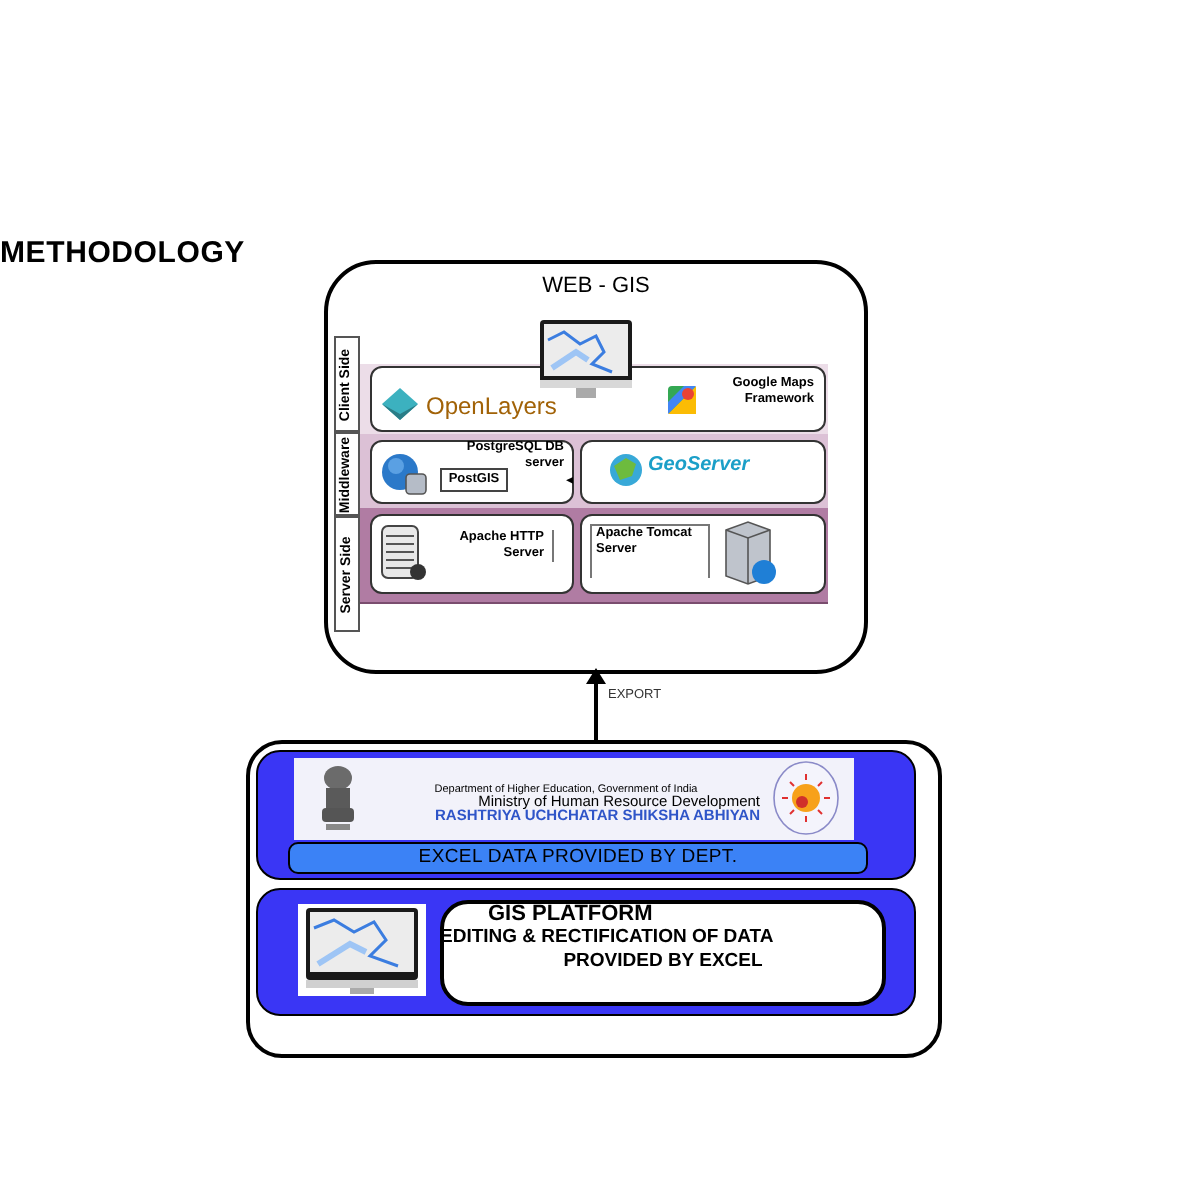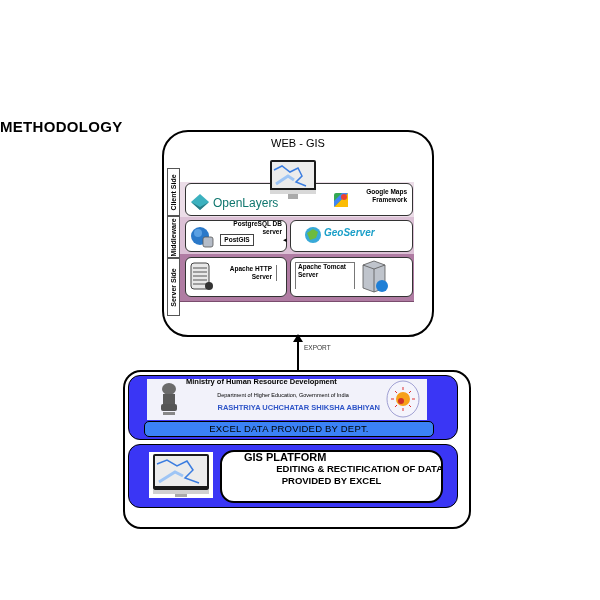--- a/index.html
+++ b/index.html
@@ -72,21 +72,21 @@
   </div>
 <div class="abs side-tab" style="top:258px;height:56px;">
     <span>Server Side</span>
   </div>
 
 <div class="abs card card-ol"></div>
 <svg class="abs" style="left:190px;top:193px;" width="20" height="18">
   <path d="M10 1 L19 9 L10 17 L1 9 Z" fill="#3cb1bf"></path>
   <path d="M1 9 L10 17 L19 9 L10 14 Z" fill="#2a7d87"></path>
 </svg>
-<div class="abs" style="left:213px;top:196px;font-size:12px;color:#0f766e;">OpenLayers</div>
+<div class="abs" style="left:213px;top:196px;font-size:12px;color:#a16207;">OpenLayers</div>
 <svg class="abs" style="left:334px;top:193px;" width="14" height="14">
   <rect x="0" y="0" width="14" height="14" rx="2" fill="#34a853"></rect>
   <path d="M0 14 L14 0 L14 14 Z" fill="#fbbc04"></path>
   <path d="M0 8 L8 0 L14 0 L0 14 Z" fill="#4285f4"></path>
   <circle cx="10" cy="4" r="3" fill="#ea4335"></circle>
 </svg>
 <div class="abs small" style="left:352px;top:188px;width:55px;text-align:right;">
   <div>Google Maps</div>
   <div>Framework</div>
 </div>
@@ -155,21 +155,21 @@
 <div class="abs blue-panel bp1"></div>
 <div class="abs blue-panel bp2"></div>
 
 <div class="abs rusa-banner"></div>
 <svg class="abs" style="left:159px;top:381px;" width="20" height="36">
   <ellipse cx="10" cy="8" rx="7" ry="6" fill="#6b6b6b"></ellipse>
   <rect x="4" y="13" width="12" height="10" fill="#5a5a5a"></rect>
   <rect x="2" y="23" width="16" height="7" rx="2" fill="#555"></rect>
   <rect x="4" y="31" width="12" height="3" fill="#888"></rect>
 </svg>
-<div class="abs" style="left:186px;top:377px;width:194px;text-align:left;font-size:7.5px;font-weight:bold;">Ministry of Human Resource Development</div>
+<div class="abs" style="left:186px;top:396px;width:194px;text-align:right;font-size:7.5px;font-weight:normal;">Ministry of Human Resource Development</div>
 <div class="abs" style="left:186px;top:392px;width:194px;text-align:center;font-size:5.5px;">Department of Higher Education, Government of India</div>
 <div class="abs" style="left:186px;top:403px;width:194px;text-align:right;font-size:7.5px;font-weight:bold;color:#2f55c8;">RASHTRIYA UCHCHATAR SHIKSHA ABHIYAN</div>
 <svg class="abs" style="left:386px;top:380px;" width="34" height="38">
   <ellipse cx="17" cy="19" rx="16" ry="18" fill="#f4f4fc" stroke="#8a8ac8" stroke-width="0.8"></ellipse>
   <circle cx="17" cy="19" r="7" fill="#f7a11a"></circle>
   <g stroke="#e03030" stroke-width="1">
     <line x1="17" y1="7" x2="17" y2="10"></line>
       <line x1="17" y1="28" x2="17" y2="31"></line>
     <line x1="5" y1="19" x2="8" y2="19"></line>
       <line x1="26" y1="19" x2="29" y2="19"></line>
@@ -189,14 +189,14 @@
   <svg class="abs" style="left:6px;top:4px;" width="52" height="30">
     <path d="M2 8 L12 4 L22 10 L32 5 L38 14 L30 22 L44 27" stroke="#3b7de0" stroke-width="1.5" fill="none"></path>
     <path d="M4 26 L20 16 L28 20" stroke="#9ec5f5" stroke-width="3" fill="none"></path>
   </svg>
   <div class="abs" style="left:4px;top:38px;width:56px;height:4px;background:#d0d0d0;"></div>
   <div class="abs" style="left:26px;top:42px;width:12px;height:3px;background:#aaa;"></div>
 </div>
 
 <div class="abs gis-card"></div>
 <div class="abs" style="left:244px;top:451px;font-size:11px;font-weight:bold;">GIS PLATFORM</div>
-<div class="abs" style="left:220px;top:463px;width:223px;text-align:right;font-size:9.5px;font-weight:bold;">EDITING &amp; RECTIFICATION OF DATA</div>
+<div class="abs" style="left:220px;top:463px;width:223px;text-align:left;font-size:9.5px;font-weight:bold;">EDITING &amp; RECTIFICATION OF DATA</div>
 <div class="abs" style="left:220px;top:475px;width:223px;text-align:center;font-size:9.5px;font-weight:bold;">PROVIDED BY EXCEL</div>
 
 </body></html>

